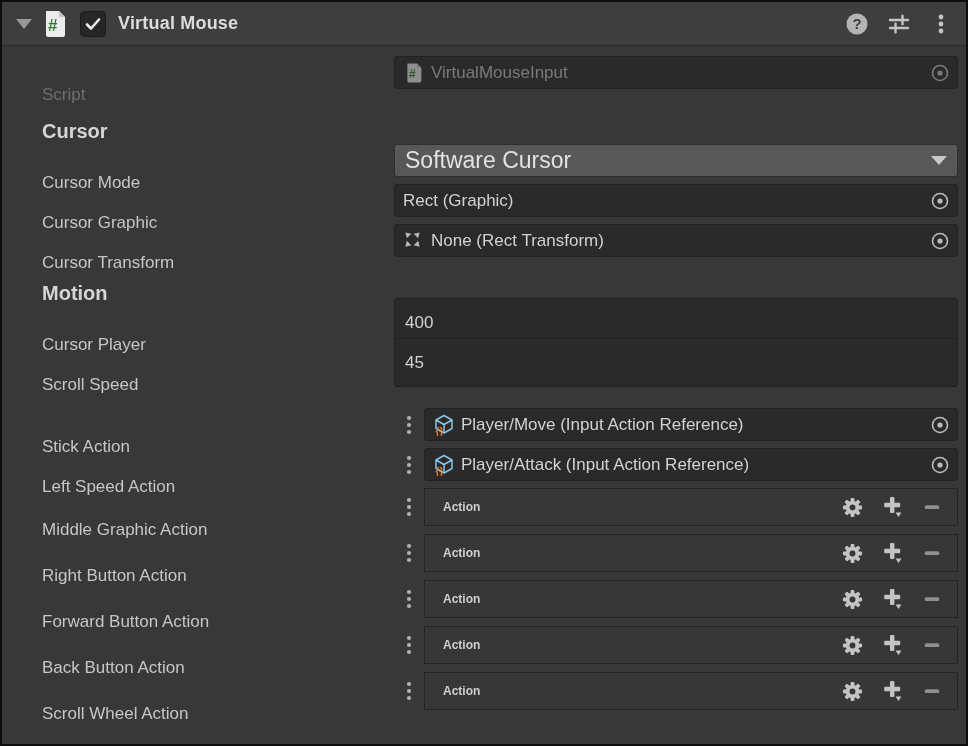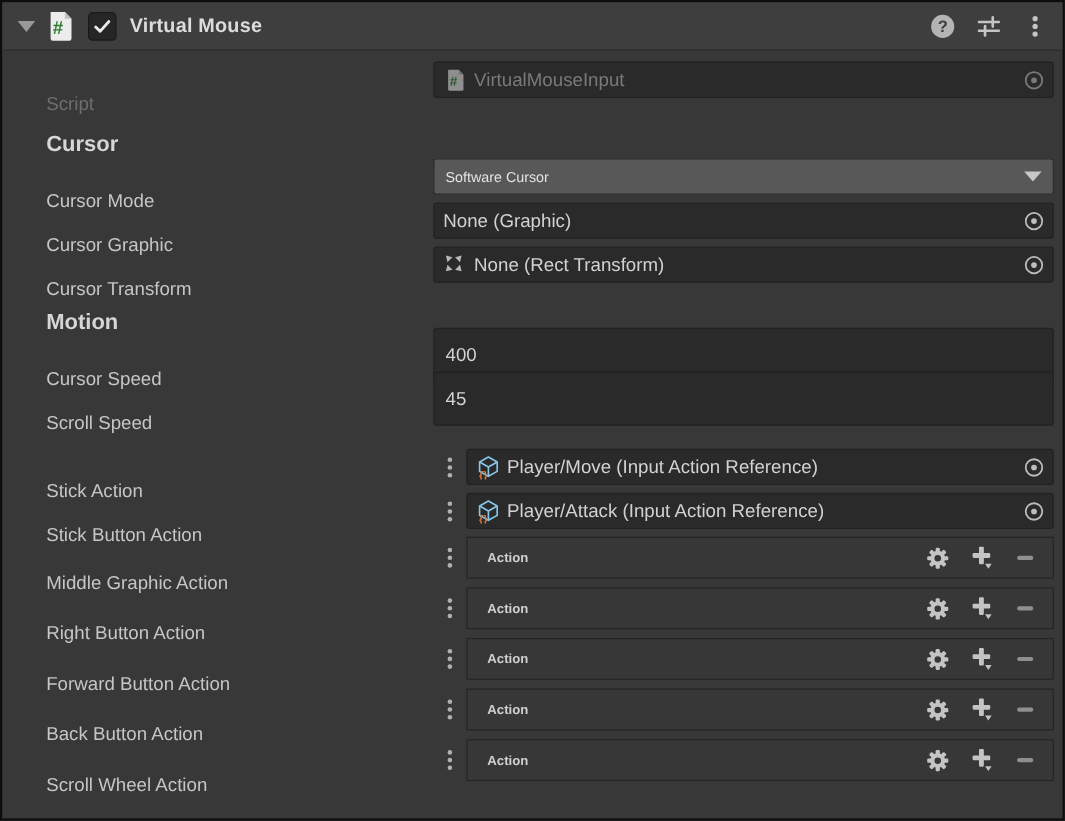--- a/index.html
+++ b/index.html
@@ -69,21 +69,21 @@
 
   .disabled .label { color:#6e6e6e; }
   .disabled .obj-field { color:#7a7a7a; cursor:default; }
   .disabled .mini-icon, .disabled .picker { opacity:.55; }
 
   
   .dropdown {
     flex:1; height:33px; background:#585858;
     border:1px solid #2e2e2e; border-radius:3px;
     display:flex; align-items:center; padding:0 10px;
-    font-size:13px; color:#e2e2e2; cursor:pointer;
+    font-size:23px; color:#e2e2e2; cursor:pointer;
   }
   .dropdown .dd-text { flex:1; }
   .dd-caret {
     width:0; height:0;
     border-left:8px solid transparent; border-right:8px solid transparent;
     border-top:9px solid #c8c8c8;
   }
 
   
   .text-field {
@@ -196,21 +196,21 @@
           <span class="dd-text">Software Cursor</span>
           <span class="dd-caret"></span>
         </div>
       </div>
     </div>
 
     <div class="row">
       <div class="label">Cursor Graphic</div>
       <div class="control">
         <div class="obj-field">
-          <span class="obj-text">None (Graphic)</span>
+          <span class="obj-text">Rect (Graphic)</span>
           <span class="picker">
             <svg width="20" height="20" viewBox="0 0 20 20">
               <circle cx="10" cy="10" r="7.5" fill="none" stroke="#bdbdbd" stroke-width="1.6"></circle>
               <circle cx="10" cy="10" r="2.6" fill="#bdbdbd"></circle>
             </svg>
           </span>
         </div>
       </div>
     </div>
 
@@ -235,21 +235,21 @@
           </span>
         </div>
       </div>
     </div>
 
     <div class="gap-md"></div>
 
     <div class="section-title">Motion</div>
 
     <div class="row">
-      <div class="label">Cursor Speed</div>
+      <div class="label">Cursor Player</div>
       <div class="control">
         <input class="text-field" type="text" value="400" style="">
       </div>
     </div>
 
     <div class="row">
       <div class="label">Scroll Speed</div>
       <div class="control">
         <input class="text-field" type="text" value="45" style="">
       </div>
@@ -282,21 +282,21 @@
             <svg width="20" height="20" viewBox="0 0 20 20">
               <circle cx="10" cy="10" r="7.5" fill="none" stroke="#bdbdbd" stroke-width="1.6"></circle>
               <circle cx="10" cy="10" r="2.6" fill="#bdbdbd"></circle>
             </svg>
           </span>
         </div>
       </div>
     </div>
 
     <div class="row">
-      <div class="label">Stick Button Action</div>
+      <div class="label">Left Speed Action</div>
       <div class="control">
         <span class="kebab">
           <svg width="14" height="22" viewBox="0 0 14 22" fill="#b0b0b0">
             <circle cx="7" cy="4" r="2.1"></circle>
               <circle cx="7" cy="11" r="2.1"></circle>
               <circle cx="7" cy="18" r="2.1"></circle>
           </svg>
         </span>
         <div class="obj-field">
           <span class="mini-icon">

